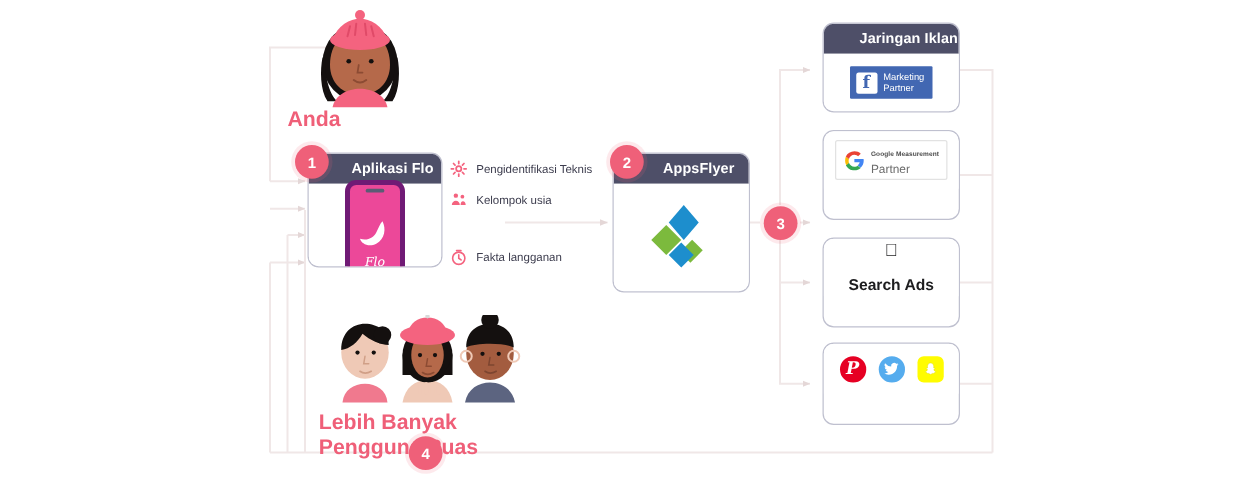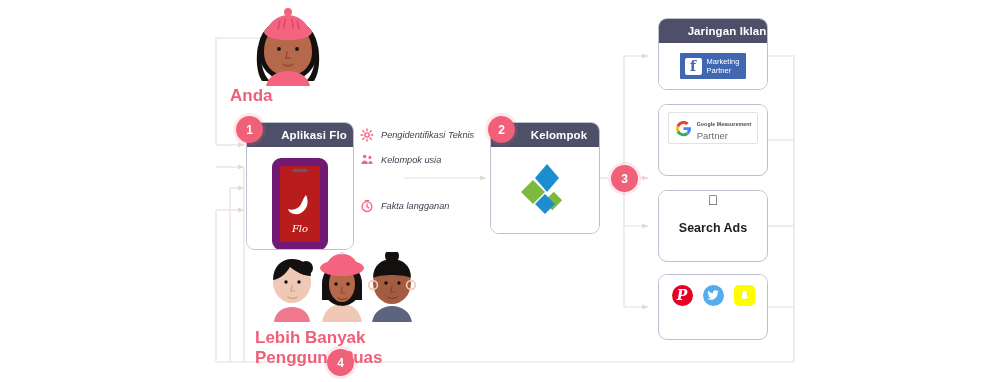--- a/index.html
+++ b/index.html
@@ -48,27 +48,27 @@
     width:27px;height:27px;border-radius:50%;
     background:#ef6079;
     color:#ffffff;
     font-size:12px;font-weight:bold;
     display:flex;align-items:center;justify-content:center;
     z-index:9;
     box-shadow:0 0 0 3px rgba(239,96,121,.14);
   }
 
   
-  #app-card{left:246px;top:122px;width:108px;height:128px;}
+  #app-card{left:246px;top:122px;width:108px;height:92px;}
   #app-card .card-body{padding:0;}
   .phone{
     width:40px;height:76px;
-    border:8px solid #701a75;
+    border:4px solid #701a75;
     border-radius:9px;
-    background:#b91c1c;
+    background:#ec4899;
     position:relative;
     overflow:hidden;
     margin-top:12px;
   }
   .phone .notch{
     position:absolute;left:50%;top:3px;transform:translateX(-50%);
     width:15px;height:3px;border-radius:2px;background:#5b5c75;
   }
   .phone .petal{position:absolute;left:50%;top:28px;transform:translateX(-50%);}
   .phone .wordmark{
@@ -120,21 +120,21 @@
   
   .person-label{
     position:absolute;text-align:left;color:#ef5f78;
     font-size:17px;font-weight:bold;
   }
   #anda-label{left:230px;top:86px;width:120px;}
   #users-label{left:255px;top:328px;width:175px;}
 
   
   #features{position:absolute;left:360px;top:128px;width:125px;z-index:4;}
-  .feat{display:flex;align-items:center;gap:7px;margin-bottom:11px;font-style:italic;}
+  .feat{display:flex;align-items:center;gap:7px;margin-bottom:11px;}
   .feat .f-ico{width:14px;height:14px;flex:0 0 14px;display:flex;align-items:center;justify-content:center;}
   .feat .f-label{font-size:9.2px;color:#3d3d4e;white-space:nowrap;}
   .feat-gap{height:21px;}
 </style>
 </head>
 <body>
 
 <div id="stage">
 
   <svg id="wires" viewBox="0 0 1000 382" xmlns="http://www.w3.org/2000/svg">
@@ -240,21 +240,21 @@
           <path d="M12 8.4V13l3.2 2.4" stroke-linecap="round"></path>
           <path d="M9 2.6h6" stroke-linecap="round"></path>
         </svg>
       </span>
       <span class="f-label">Fakta langganan</span>
     </div>
   </div>
 
   <div class="badge" style="left:488px;top:116px;">2</div>
   <div class="card" id="af-card">
-    <div class="card-head">Kelompok</div>
+    <div class="card-head">AppsFlyer</div>
     <div class="card-body">
       <svg width="64" height="64" viewBox="0 0 64 64">
         <path d="M34,6 L46,20 L34,34 L22,20 Z" fill="#1d8ecd"></path>
         <path d="M20,22 L32,34 L20,46 L8,34 Z" fill="#7cba3d"></path>
         <path d="M34,36 L46,36 L46,50 L34,50 Z" transform="rotate(45 40 43)" fill="#7cba3d"></path>
         <path d="M32,36 L42,46 L32,56 L22,46 Z" fill="#1d8ecd"></path>
       </svg>
     </div>
   </div>
 

